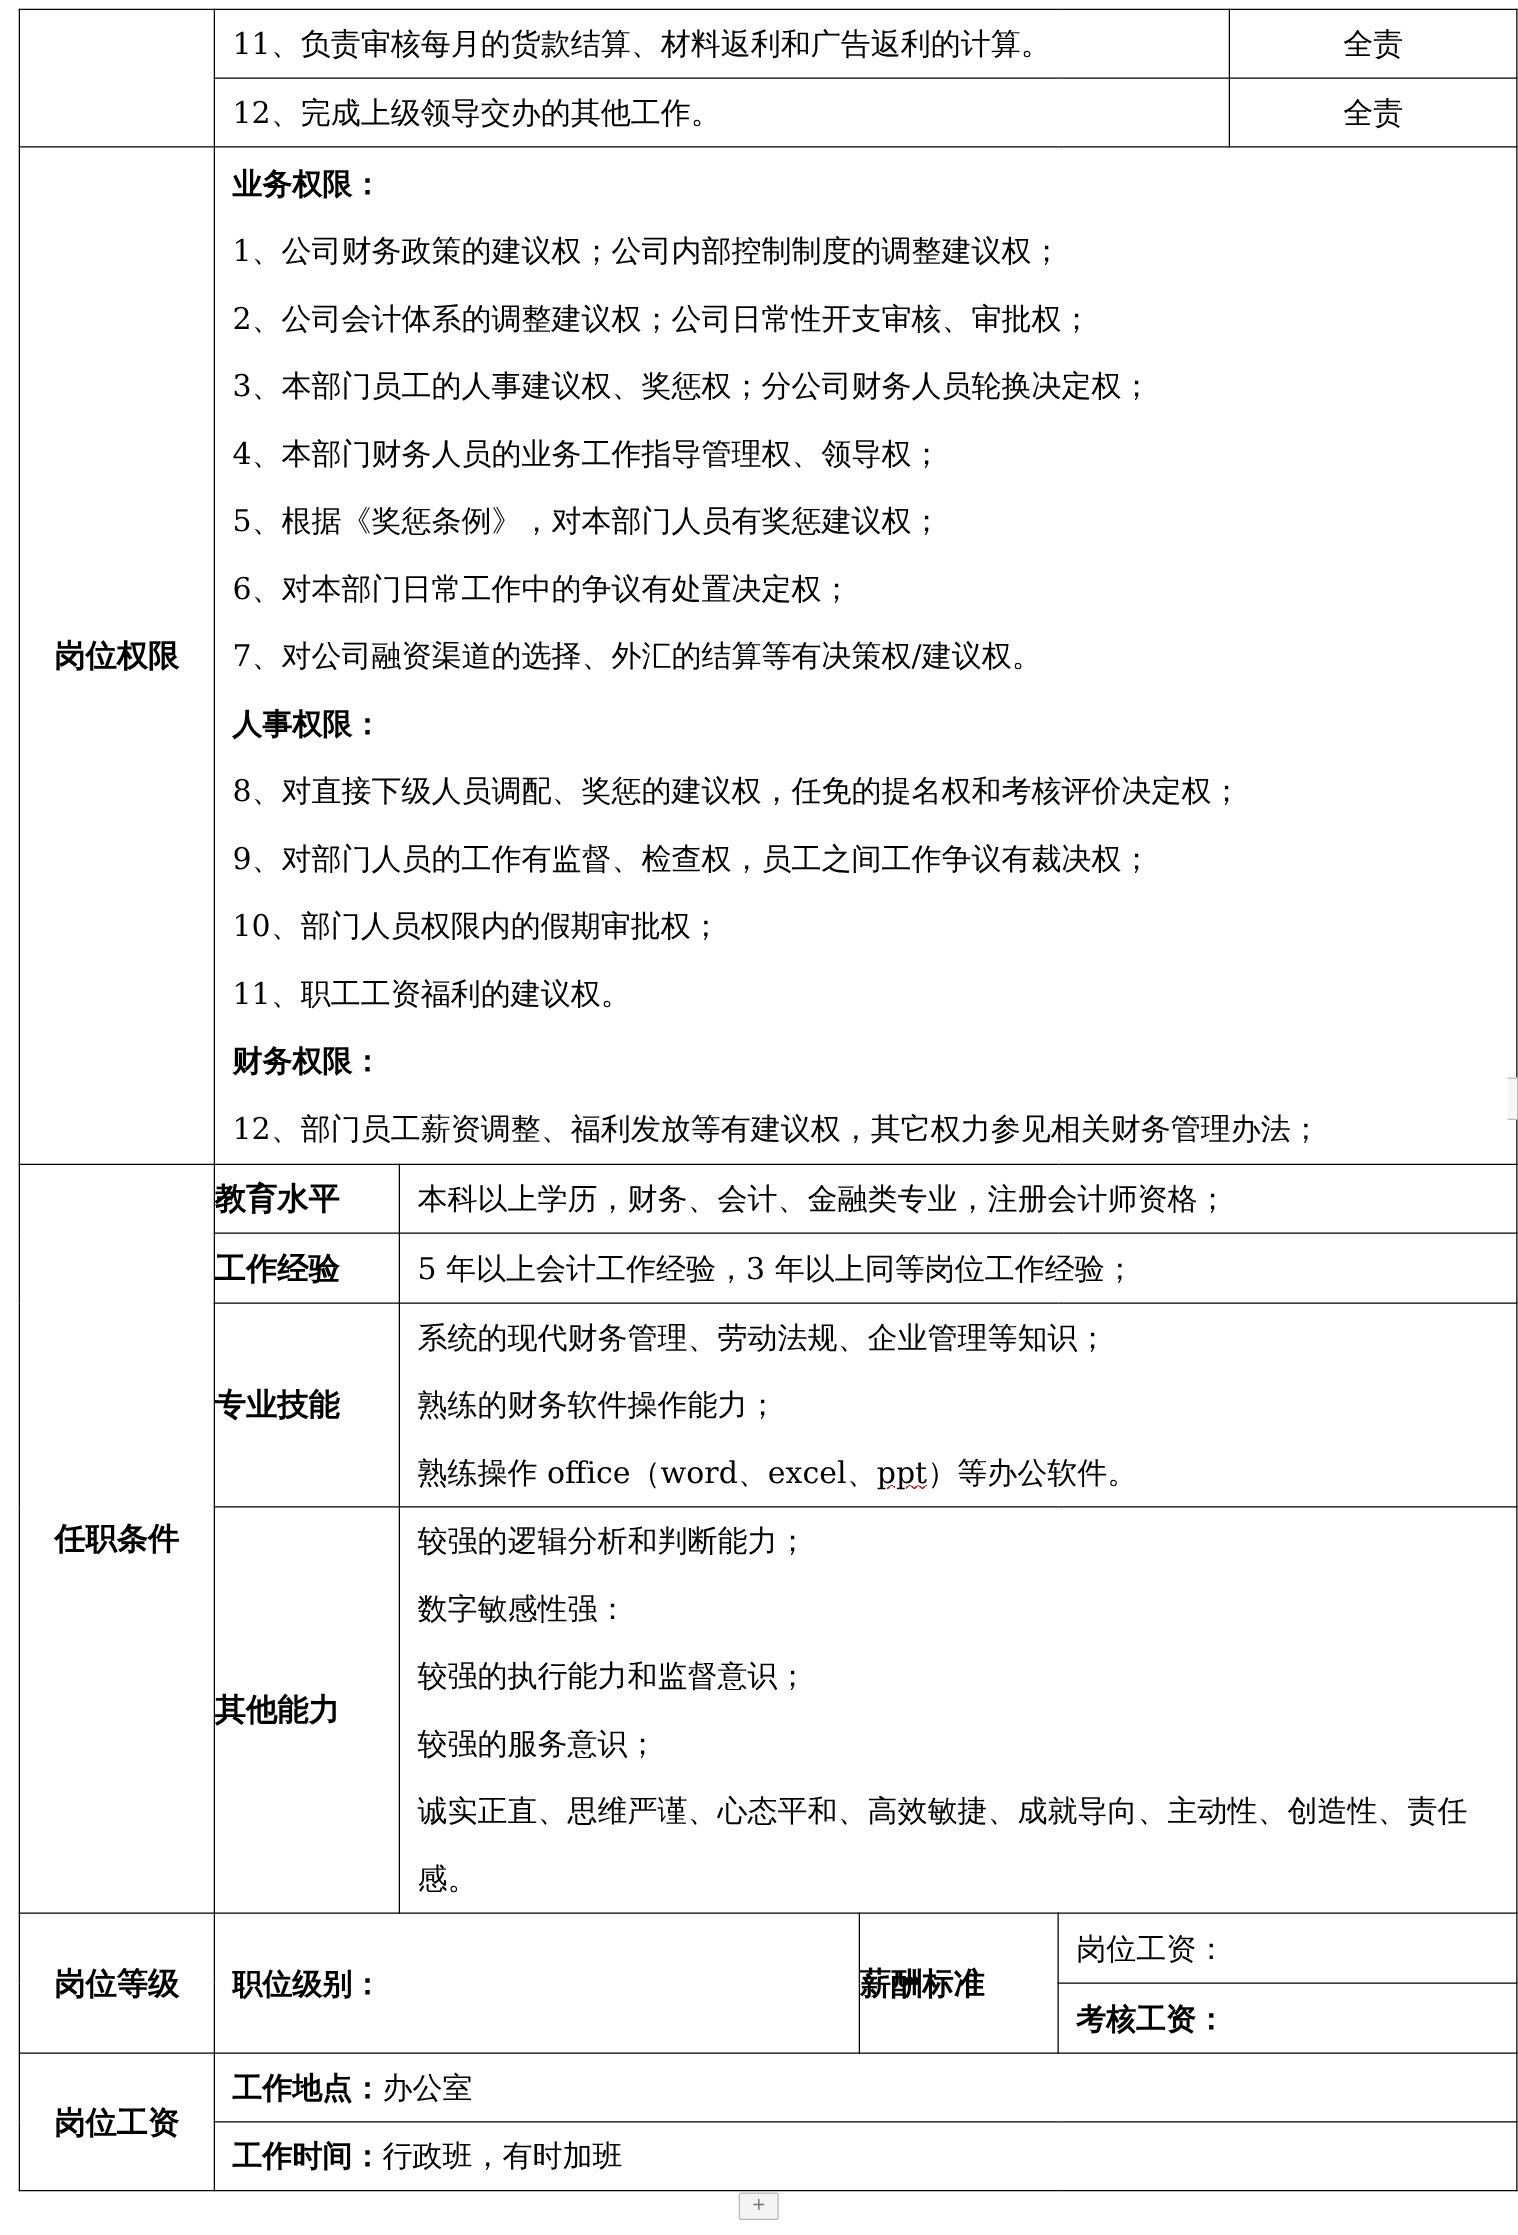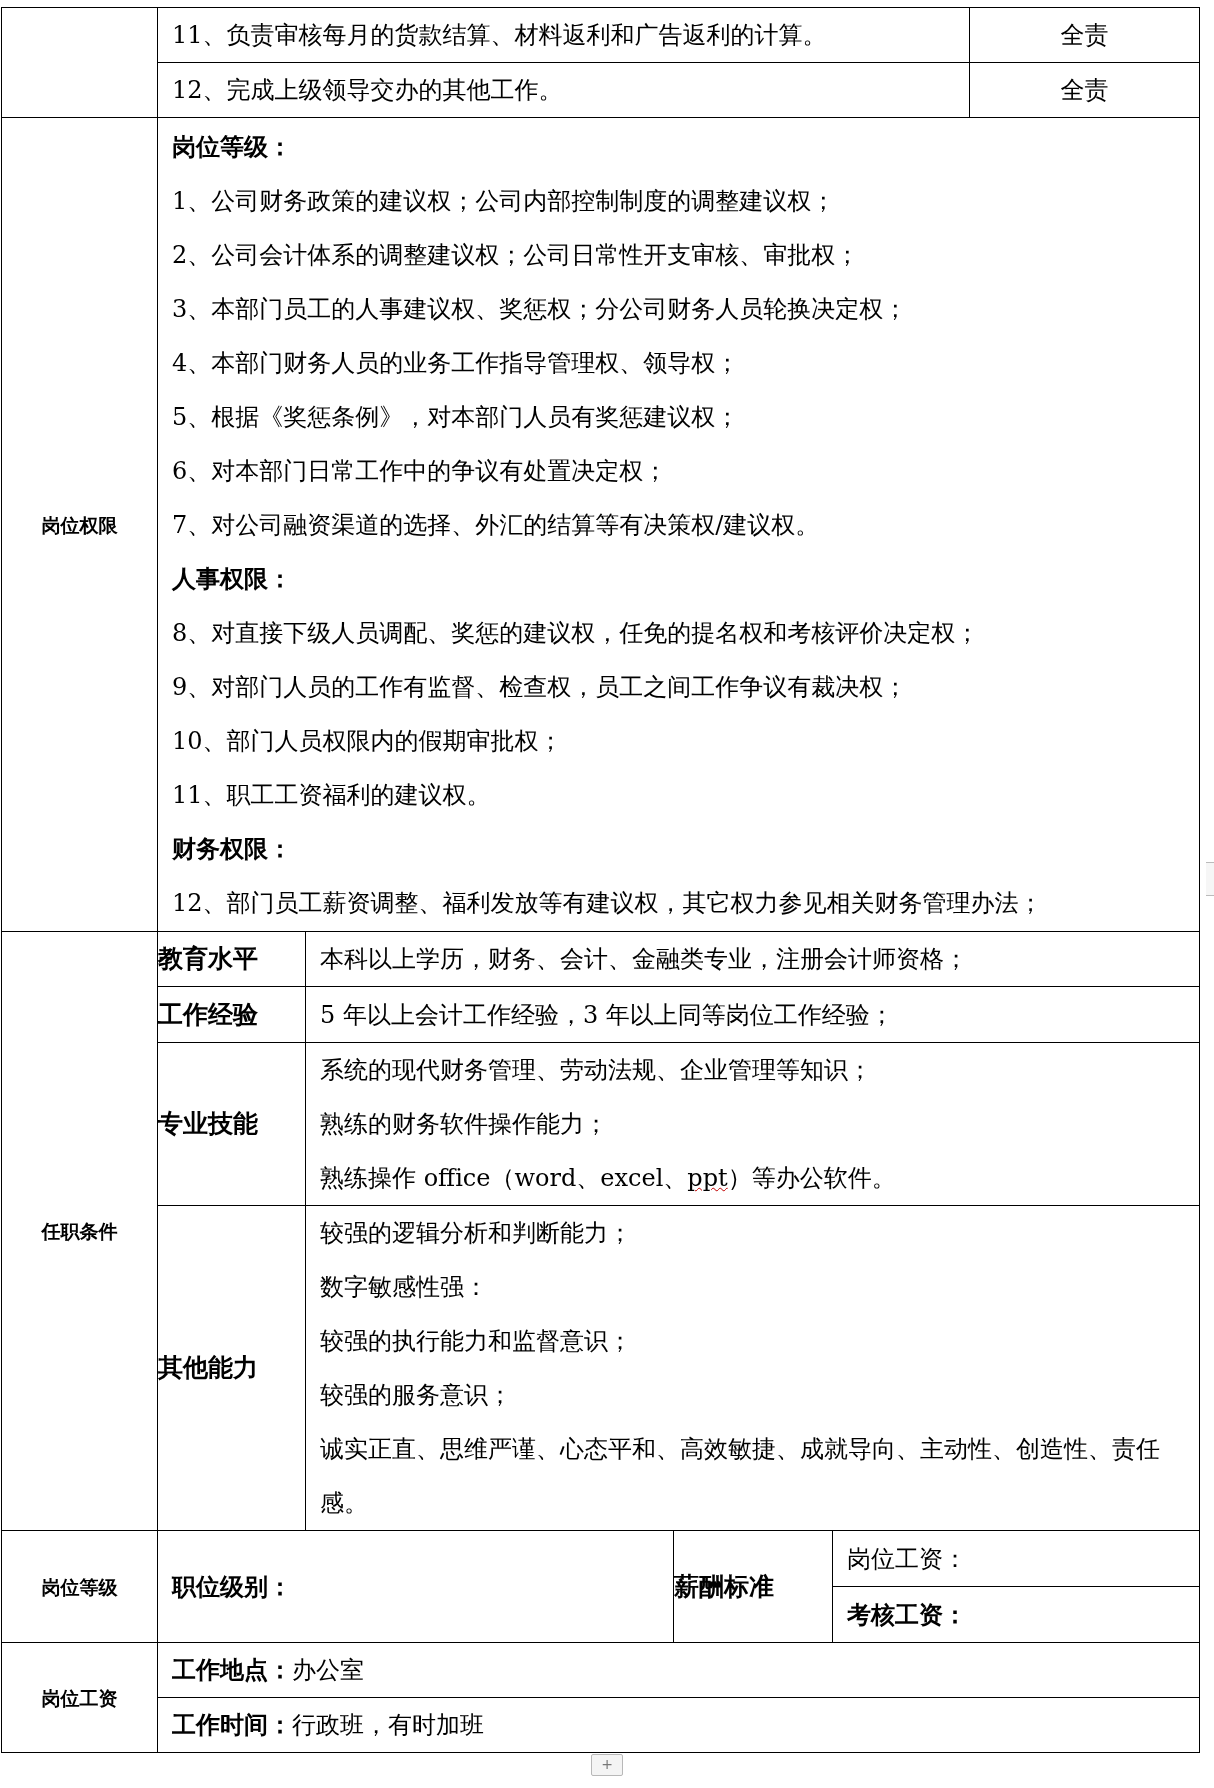--- a/index.html
+++ b/index.html
@@ -1,21 +1,21 @@
 <!DOCTYPE html>
 <html><head>
 <meta charset="utf-8">
 <style>
   html,body{margin:0;padding:0;background:#ffffff;}
   body{width:1214px;height:1788px;position:relative;overflow:hidden;
        font-family:"DejaVu Serif","Liberation Serif",serif;color:#000;}
-  .doc{position:absolute;left:1px;top:7px;width:1198px;}
+  .doc{position:absolute;left:15px;top:7px;width:1198px;}
   table{border-collapse:collapse;width:1198px;table-layout:fixed;}
   td{border:1.5px solid #000;padding:0 14px;vertical-align:middle;font-size:24px;line-height:54px;}
-  .lbl{text-align:center;font-weight:bold;font-size:19px;padding:0;}
+  .lbl{text-align:center;font-weight:bold;font-size:25px;padding:0;}
   .sub{font-weight:bold;font-size:25px;padding:0;}
   .center{text-align:center;}
   .line{display:block;white-space:nowrap;}
   .wrap{display:block;white-space:normal;}
   .head{font-weight:bold;display:block;}
   .squiggle{text-decoration:underline wavy #c00000;text-decoration-thickness:1px;}
   .plus-btn{position:absolute;left:591px;top:1754px;width:30px;height:20px;border:1px solid #b8b8b8;
             border-radius:2px;background:#f4f4f4;color:#777;font-size:14px;line-height:18px;text-align:center;
             font-family:"DejaVu Sans",sans-serif;}
   .edge-mark{position:absolute;left:1206px;top:862px;width:8px;height:32px;border-top:1px solid #bbb;border-bottom:1px solid #bbb;background:#f6f6f6;}
@@ -41,21 +41,21 @@
     <td class="center">全责</td>
   </tr>
   <tr style="height:55px">
     <td colspan="4">12、完成上级领导交办的其他工作。</td>
     <td class="center">全责</td>
   </tr>
 
   <tr style="height:814px">
     <td class="lbl">岗位权限</td>
     <td colspan="5">
-      <span class="head">岗位等级：</span>
+      <span class="head">业务权限：</span>
       <span class="line">1、公司财务政策的建议权；公司内部控制制度的调整建议权；</span>
       <span class="line">2、公司会计体系的调整建议权；公司日常性开支审核、审批权；</span>
       <span class="line">3、本部门员工的人事建议权、奖惩权；分公司财务人员轮换决定权；</span>
       <span class="line">4、本部门财务人员的业务工作指导管理权、领导权；</span>
       <span class="line">5、根据《奖惩条例》，对本部门人员有奖惩建议权；</span>
       <span class="line">6、对本部门日常工作中的争议有处置决定权；</span>
       <span class="line">7、对公司融资渠道的选择、外汇的结算等有决策权/建议权。</span>
       <span class="head">人事权限：</span>
       <span class="line">8、对直接下级人员调配、奖惩的建议权，任免的提名权和考核评价决定权；</span>
       <span class="line">9、对部门人员的工作有监督、检查权，员工之间工作争议有裁决权；</span>

